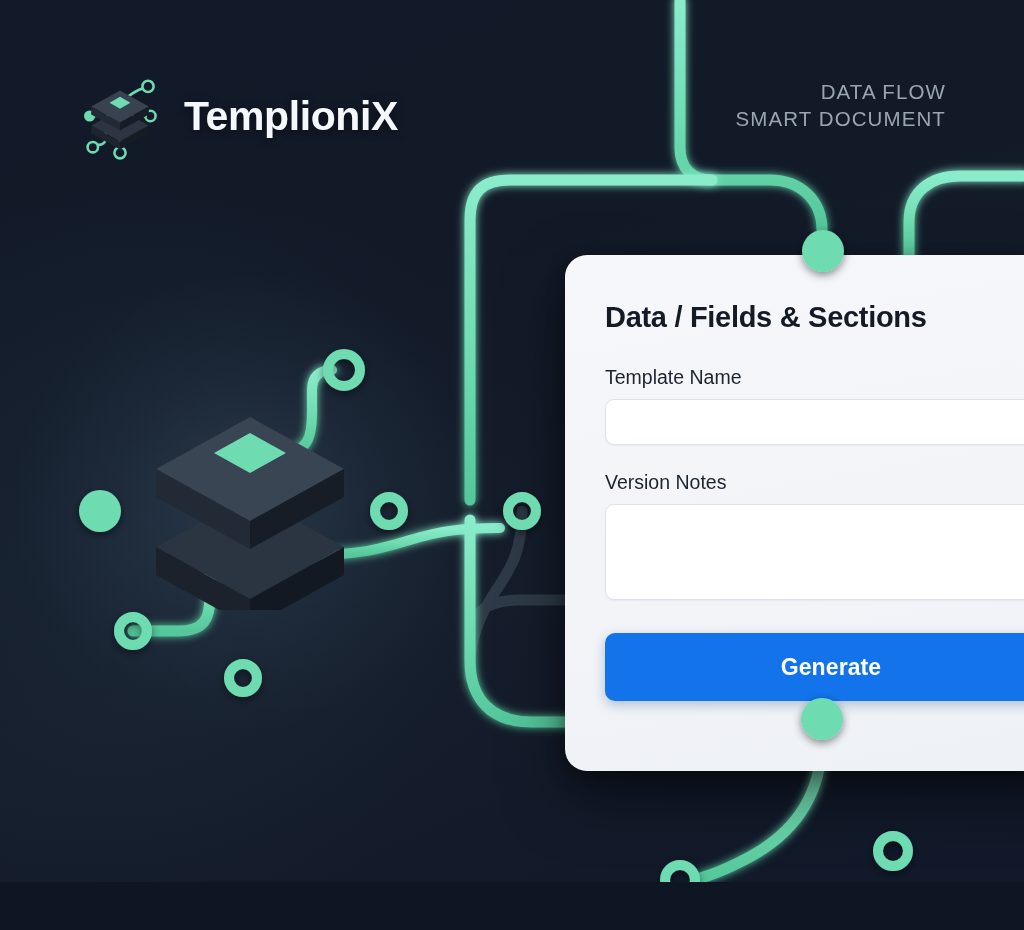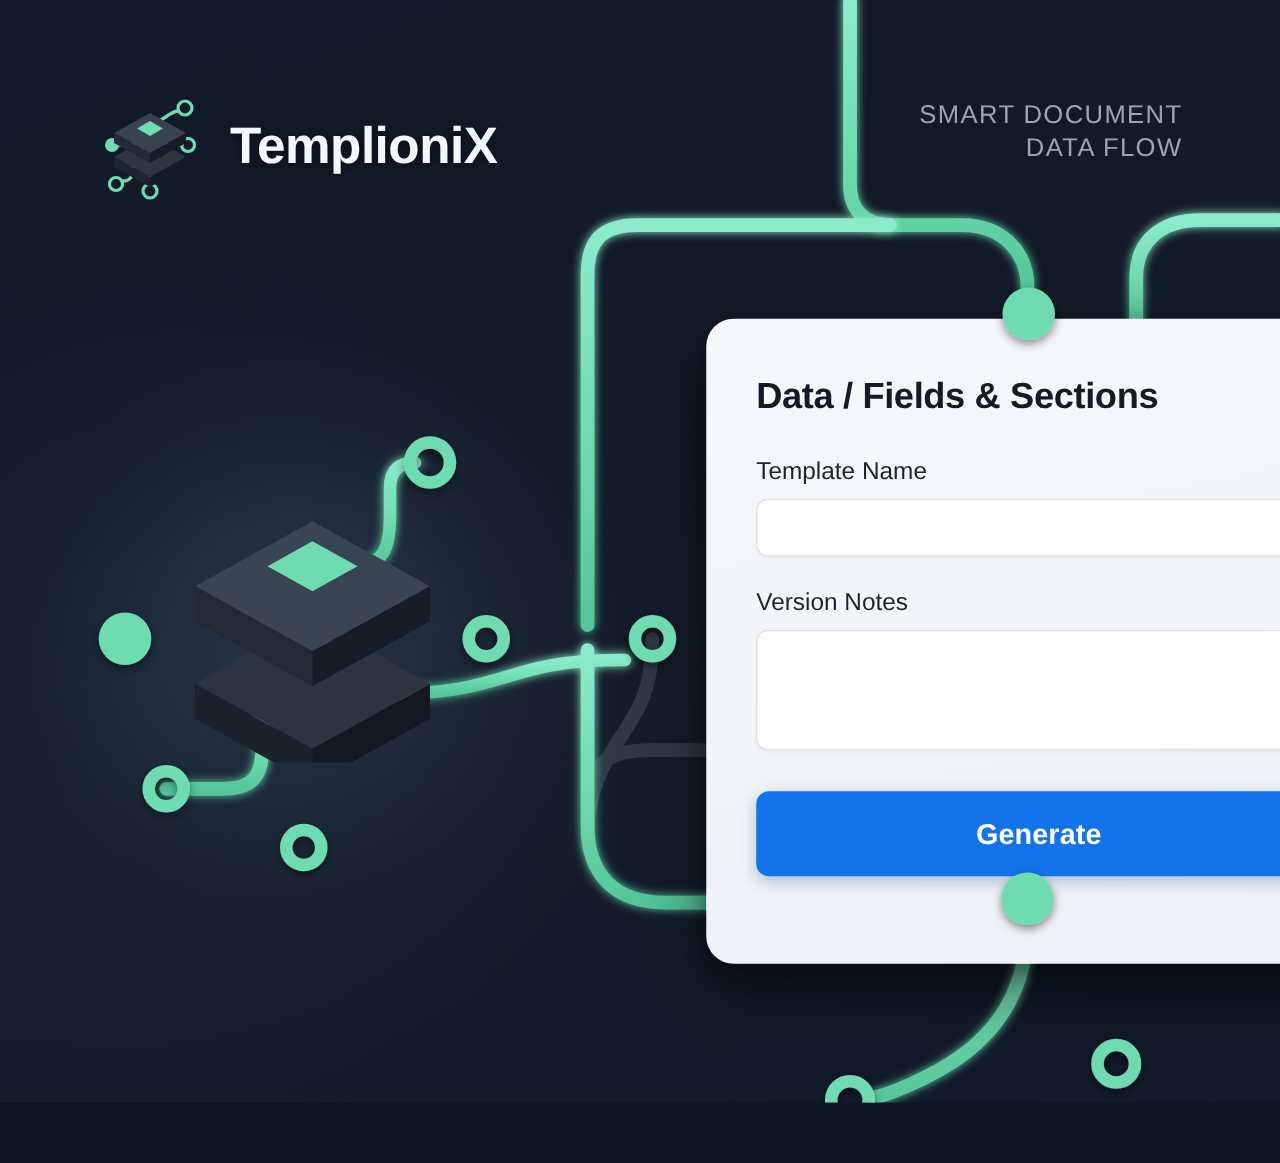--- a/index.html
+++ b/index.html
@@ -242,22 +242,22 @@
       <polygon points="60,28 96,48 60,68 24,48" fill="#39424f"></polygon>
       <polygon points="24,48 60,68 60,78 24,58" fill="#222a35"></polygon>
       <polygon points="96,48 60,68 60,78 96,58" fill="#171d26"></polygon>
 
       <polygon points="60,36 73,43.5 60,51 47,43.5" fill="#6edcb0"></polygon>
     </svg>
     <div class="brand-name">TemplioniX</div>
   </div>
 
   <div class="tagline">
+    <div>DATA FLOW</div>
     <div>SMART DOCUMENT</div>
-    <div>DATA FLOW</div>
   </div>
 
   <svg id="cube-graphic" viewBox="0 0 200 215">
 
     <polygon points="100,100 194,152 100,204 6,152" fill="#2b3542"></polygon>
     <polygon points="6,152 100,204 100,232 6,180" fill="#1b222c"></polygon>
     <polygon points="194,152 100,204 100,232 194,180" fill="#131922"></polygon>
 
     <polygon points="100,22 194,74 100,126 6,74" fill="#3a4553"></polygon>
     <polygon points="6,74 100,126 100,154 6,102" fill="#222a36"></polygon>

